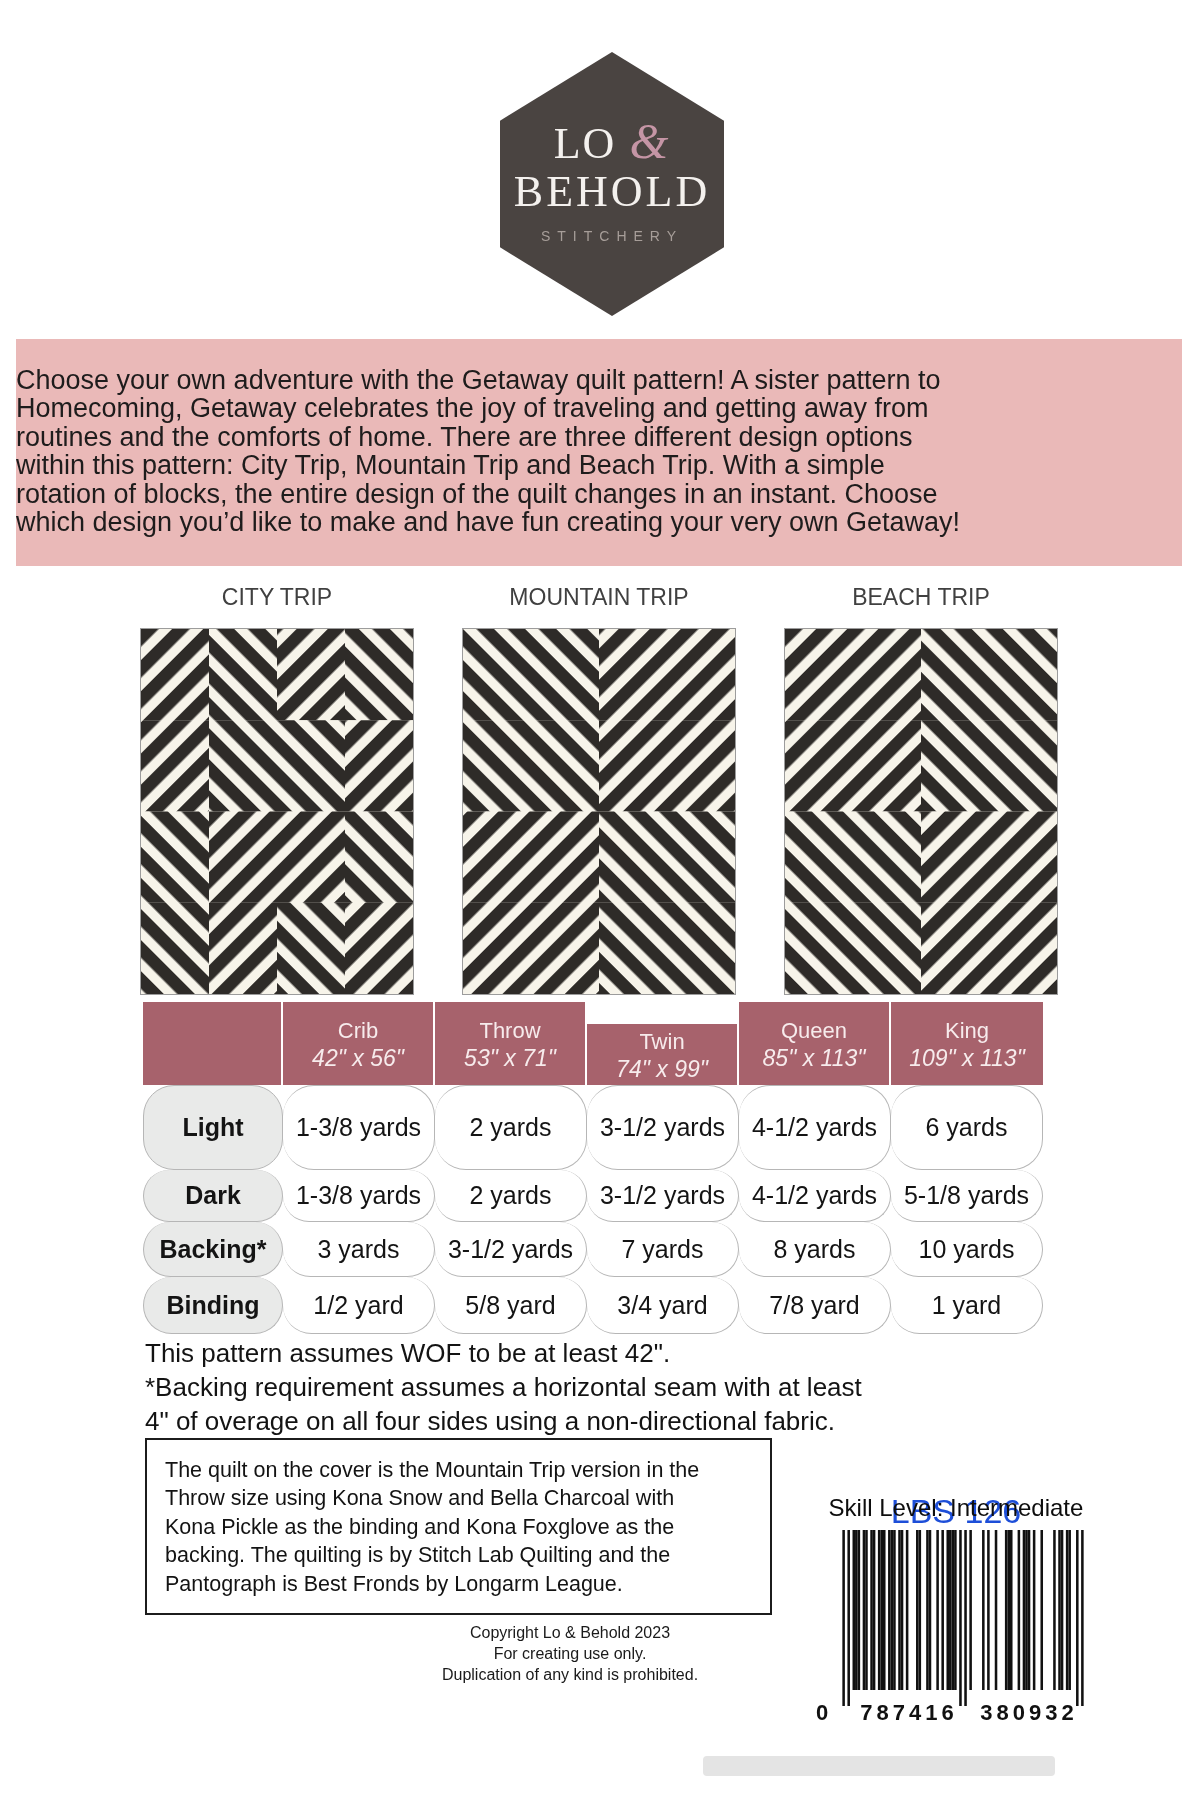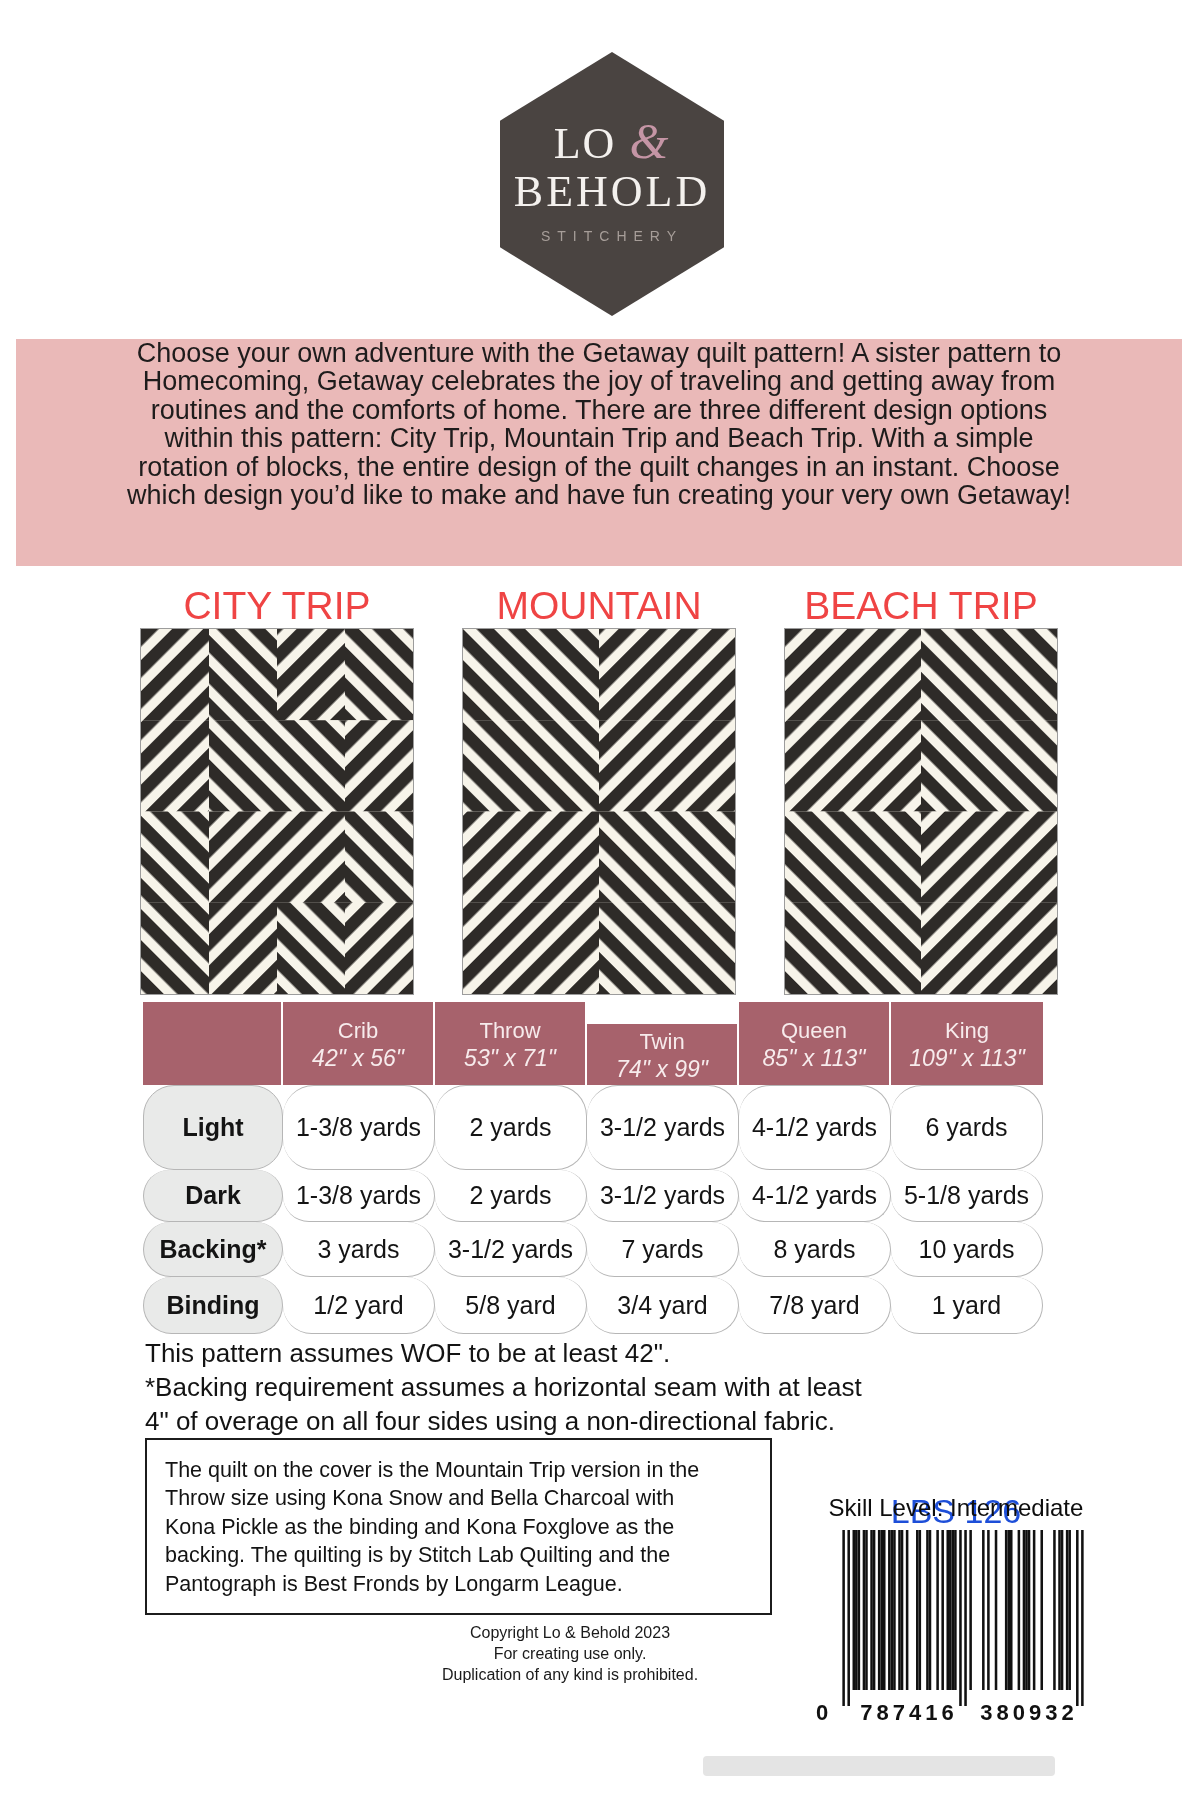--- a/index.html
+++ b/index.html
@@ -13,26 +13,26 @@
     text-align:center;}
   .logo-line1{font-family:"Liberation Serif",serif;font-size:44px;color:#f4f1ee;
     letter-spacing:2px;line-height:46px;}
   .logo-amp{font-size:50px;font-style:italic;}
   .logo-line2{font-family:"Liberation Serif",serif;font-size:44px;color:#f4f1ee;
     letter-spacing:3px;line-height:50px;}
   .logo-line3{font-size:14px;letter-spacing:7px;color:#a79e99;line-height:30px;margin-top:4px;}
 
   
   .banner{position:absolute;left:16px;top:339px;width:1166px;height:227px;}
-  .banner-text{text-align:center;font-size:27px;line-height:28.4px;
+  .banner-text{padding-top:27px;font-size:27px;line-height:28.4px;
     color:#1e1c1c;}
 
   
   .design-label{position:absolute;top:584px;width:272px;text-align:center;
-    font-size:39px;color:#ef4444;}
+    font-size:23px;color:#404040;}
   .dl-0{left:141px;} .dl-1{left:463px;} .dl-2{left:785px;}
   .quilt{position:absolute;top:628px;width:272px;height:365px;border:1px solid #9c9c9c;
     box-sizing:content-box;background:#f7f4ea;}
   .q-0{left:140px;} .q-1{left:462px;} .q-2{left:784px;}
   .quilt svg{display:block;}
 
   
   .size-table{position:absolute;left:143px;top:1002px;display:grid;
     grid-template-columns:140px 152px 152px 152px 152px 152px;
     grid-template-rows:83px 85px 52px 55px 57px;}

